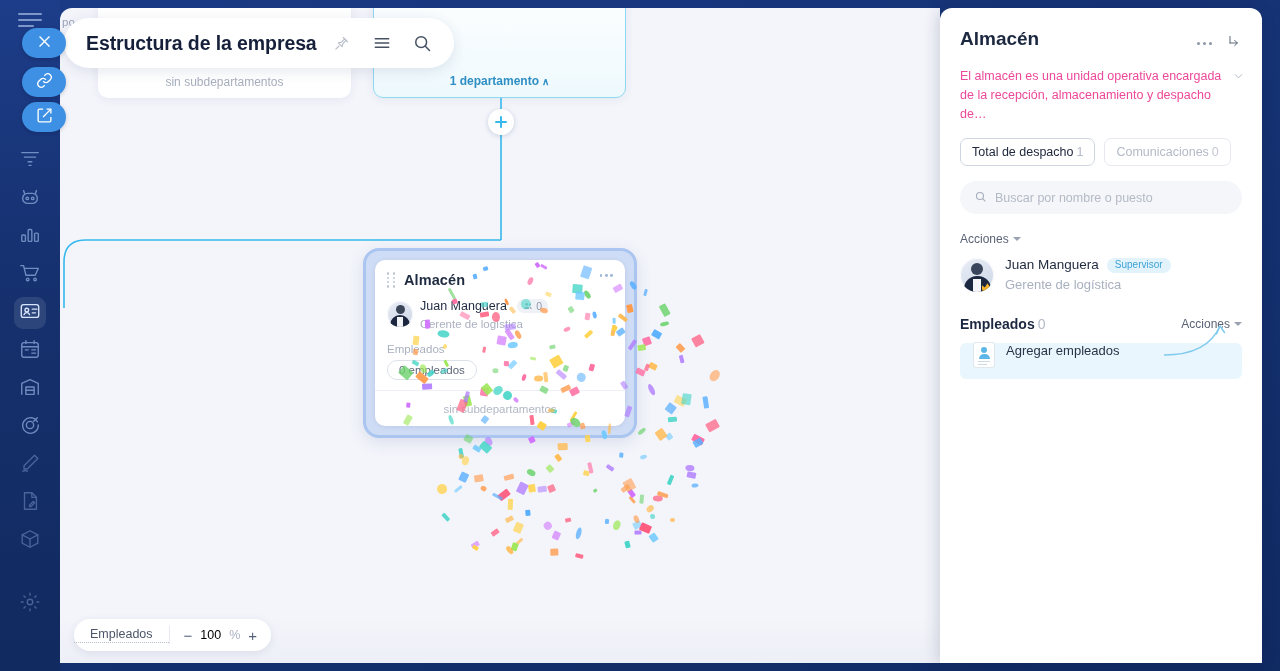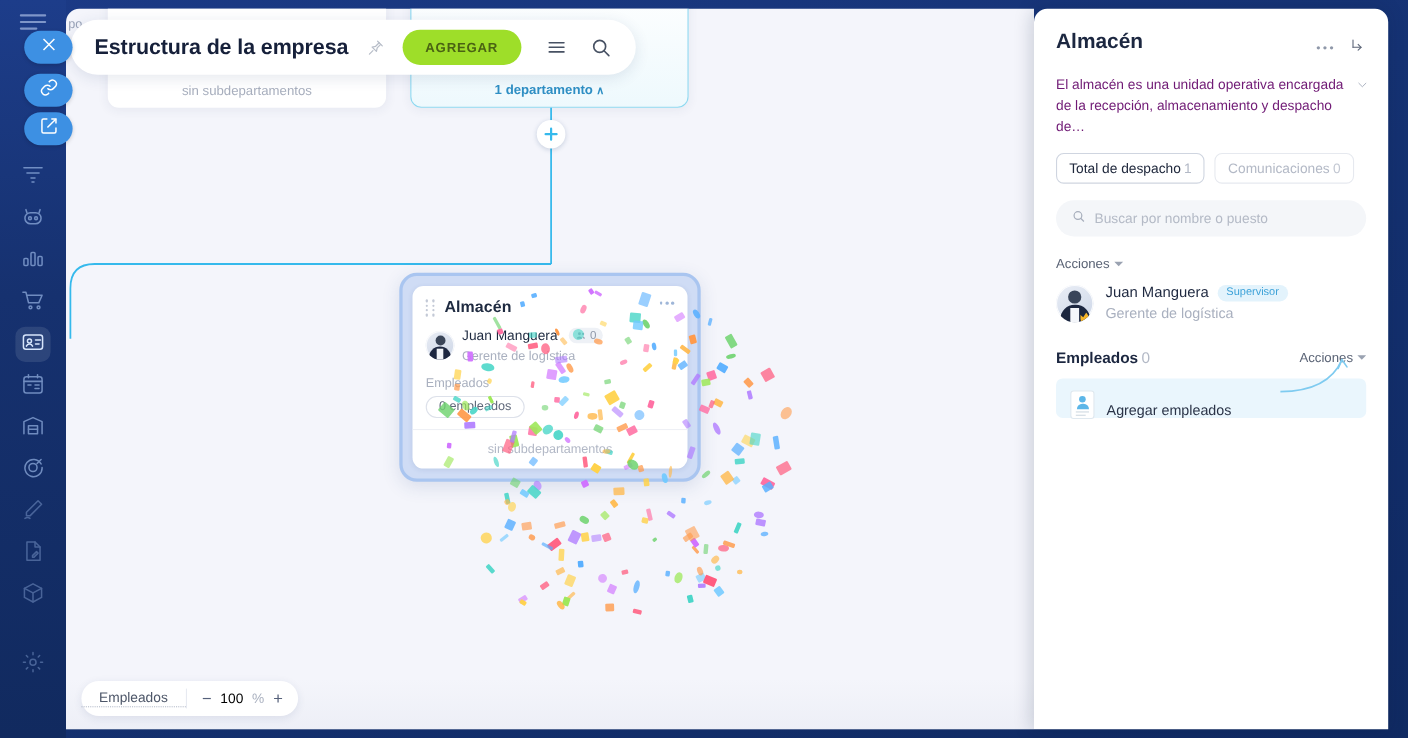--- a/index.html
+++ b/index.html
@@ -230,21 +230,21 @@
   }
   .panel-head { padding: 20px 20px 0 20px; display: flex; align-items: flex-start; }
   .panel-title { font-size: 19px; font-weight: bold; color: #1c2740; flex: 1; }
   .panel-acts { display: flex; align-items: center; gap: 14px; padding-top: 5px; }
   .dots3 { display: flex; gap: 3px; }
   .dots3 i { width: 3px; height: 3px; border-radius: 50%; background: #8f98a9; }
   .collapse-ic svg { width: 16px; height: 16px; stroke: #5d6678; fill: none; stroke-width: 1.5; stroke-linecap: round; stroke-linejoin: round; }
 
   .panel-desc {
     padding: 14px 20px 0 20px; position: relative;
-    font-size: 12.5px; line-height: 1.52; color: #701a75;
+    font-size: 12.5px; line-height: 1.52; color: #ec4899;
     padding-right: 38px;
   }
   .desc-chev {
     position: absolute; right: 18px; top: 16px;
     width: 11px; height: 11px;
   }
   .desc-chev svg { width: 11px; height: 11px; stroke: #98a1b2; fill: none; stroke-width: 1.6; stroke-linecap: round; stroke-linejoin: round; }
 
   .pill-row { display: flex; gap: 9px; padding: 14px 20px 0 20px; }
   .pill {
@@ -295,21 +295,21 @@
   .sup-name { font-size: 13.5px; color: #1f2940; }
   .tag {
     font-size: 10px; color: #3da2d8; background: #e3f3fc;
     padding: 1.5px 8px; border-radius: 9px;
   }
   .sup-role { font-size: 13px; color: #a9b0bf; }
 
   .add-row {
     margin: 11px 20px 0 20px; height: 36px;
     background: #eaf6fd; border-radius: 6px;
-    display: flex; align-items: flex-end; gap: 12px; padding: 0 14px;
+    display: flex; align-items: flex-start; gap: 12px; padding: 0 14px;
     position: relative;
   }
   .add-ic {
     width: 20px; height: 24px; background: #fff; border-radius: 2px;
     position: relative; flex: none; box-shadow: 0 0 0 1px #dfe8ef;
   }
   .add-ic .ph { position: absolute; left: 50%; top: 4px; width: 6px; height: 6px; margin-left: -3px; border-radius: 50%; background: #5cb6e8; }
   .add-ic .pb { position: absolute; left: 50%; top: 11px; width: 11px; height: 5px; margin-left: -5.5px; border-radius: 5px 5px 0 0; background: #5cb6e8; }
   .add-ic .l1, .add-ic .l2 { position: absolute; left: 4px; height: 1.3px; background: #cfd9e2; }
   .add-ic .l1 { top: 18px; width: 12px; }
@@ -755,21 +755,20 @@
 
   <div style="position:absolute;left:64px;top:18px;height:50px;padding:0 22px;background:#fff;border-radius:25px;display:flex;align-items:center;gap:16px;box-shadow:0 3px 14px rgba(35,55,105,.12);z-index:25;">
     <span style="font-size:19.5px;font-weight:bold;color:#16203a;letter-spacing:-.1px;">Estructura de la empresa</span>
     <span style="display:flex;">
       <svg width="17" height="17" viewBox="0 0 24 24" style="stroke:#b8bec9;fill:none;stroke-width:1.6;stroke-linecap:round;stroke-linejoin:round;">
         <path d="M14.5 3.5 20.5 9.5"></path>
           <path d="M16.5 5.5 12 10l-4.5 1L13 16.5l1-4.5 4.5-4.5"></path>
           <path d="M8.5 15.5 4 20"></path>
       </svg>
     </span>
-    <span style="background:#9ede29;color:#4a6313;font-size:12px;font-weight:bold;letter-spacing:.7px;padding:9px 21px;border-radius:18px;">AGREGAR</span>
     <span style="display:flex;margin-left:6px;">
       <svg width="20" height="20" viewBox="0 0 24 24" style="stroke:#475163;fill:none;stroke-width:1.8;stroke-linecap:round;">
         <path d="M4 7h16"></path>
           <path d="M4 12h16"></path>
           <path d="M4 17h16"></path>
       </svg>
     </span>
     <span style="display:flex;margin-left:4px;">
       <svg width="20" height="20" viewBox="0 0 24 24" style="stroke:#475163;fill:none;stroke-width:1.8;stroke-linecap:round;">
         <circle cx="11" cy="11" r="6.5"></circle>

